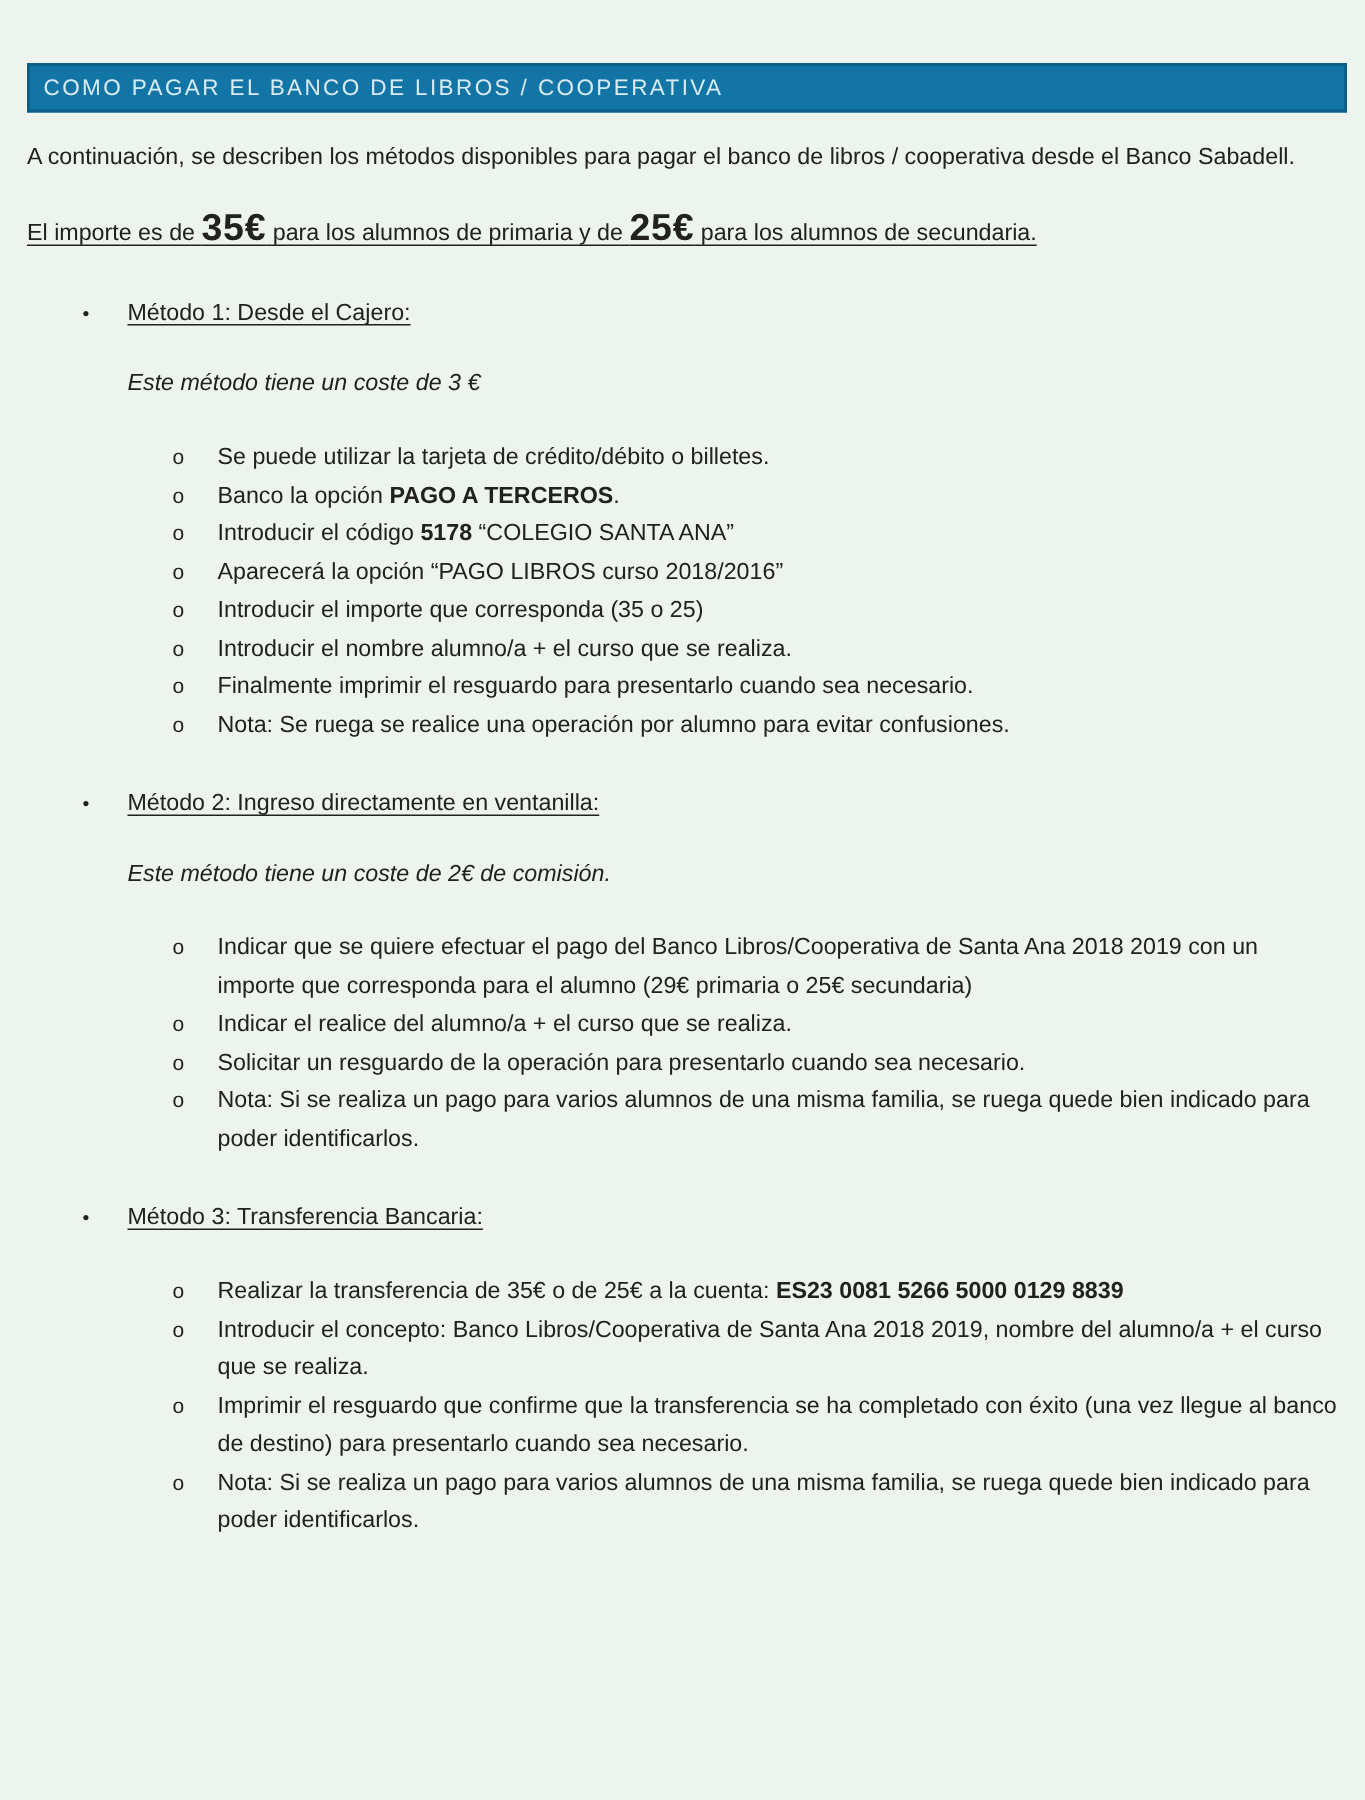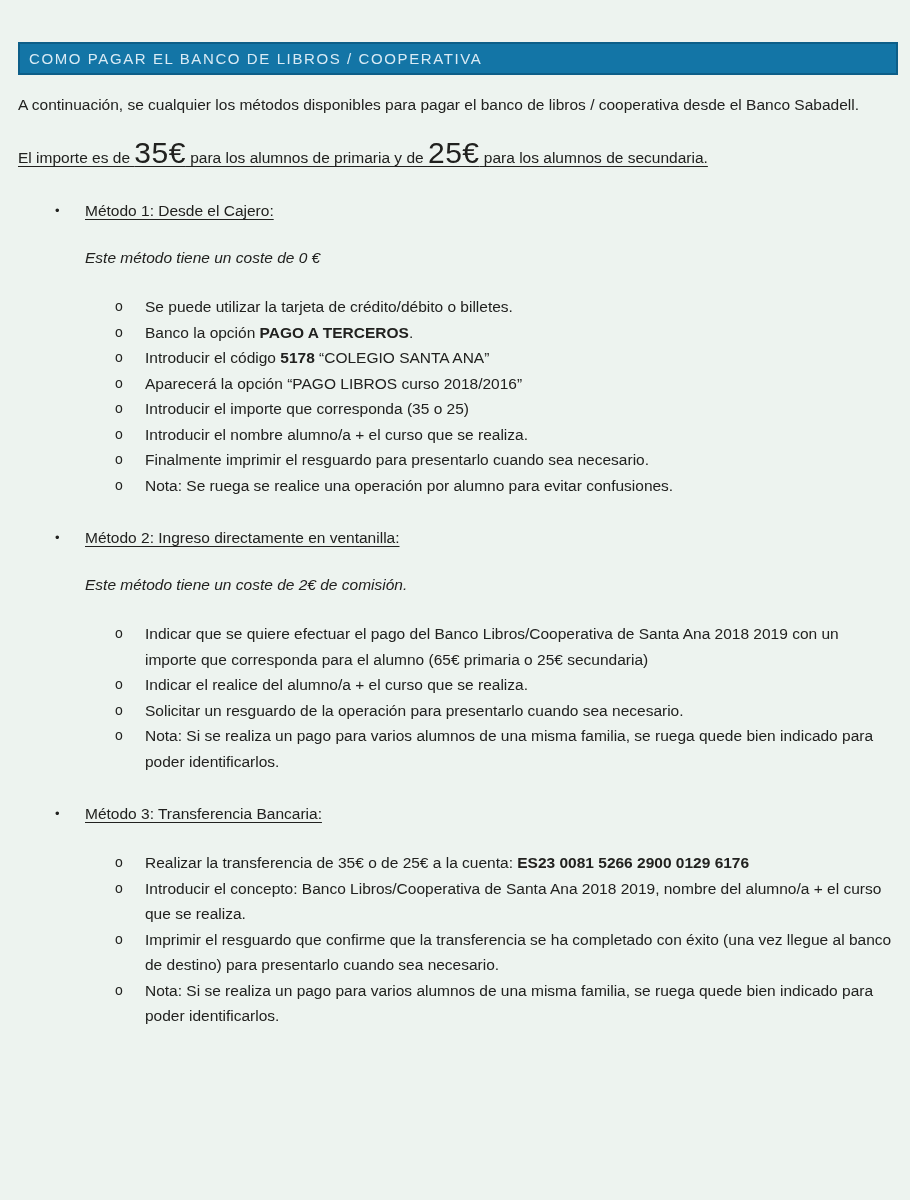--- a/index.html
+++ b/index.html
@@ -29,21 +29,21 @@
   .para {
     margin: 0 18px 0 18px;
     max-width: 872px;
     font-size: 15.5px;
     line-height: 27px;
   }
   .para.p1 { margin-top: 16px; }
   .para.p2 { margin-top: 20px; }
   .para.p3 { margin-top: 21px; text-decoration: underline; text-underline-offset: 3px; }
   .b  { font-weight: bold; }
-  .bb { font-weight: normal; font-size: 30px; letter-spacing: 0.5px; }
+  .bb { font-weight: bold; font-size: 25px; letter-spacing: 0.5px; }
   .method { margin-top: 27px; }
   .method-heading-row {
     display: flex;
     margin-left: 55px;
     font-size: 15.5px;
     line-height: 26px;
   }
   .bullet {
     width: 30px;
     flex: 0 0 30px;
@@ -77,32 +77,32 @@
 </style>
 </head>
 <body style="background: rgb(237, 243, 239); color: rgb(33, 33, 31);">
 
 <div class="page">
 
   <div class="title-bar" style="background: rgb(19, 117, 166); border-color: rgb(13, 94, 136); color: rgb(217, 235, 245);">
     <span>COMO PAGAR EL BANCO DE LIBROS / COOPERATIVA</span>
   </div>
 
-  <p class="para p1"><span>A continuación, se cualquier los métodos disponibles para pagar el banco de libros / cooperativa desde el Banco Sabadell.</span></p>
+  <p class="para p1"><span>A continuación, se describen los métodos disponibles para pagar el banco de libros / cooperativa desde el Banco Sabadell.</span></p>
 
 
   <p class="para p3"><span>El importe es de </span><span class="bb">35€</span><span> para los alumnos de primaria y de </span><span class="bb">25€</span><span> para los alumnos de secundaria.</span></p>
 
   <div id="methods">
   <div class="method">
     <div class="method-heading-row">
       <span class="bullet">•</span>
       <span class="method-heading">Método 1: Desde el Cajero:</span>
     </div>
-    <p class="method-note italic"><span>Este método tiene un coste de 0 €</span></p>
+    <p class="method-note italic"><span>Este método tiene un coste de 3 €</span></p>
     <div class="sub-list">
   <div class="step">
     <span class="sub-marker">o</span>
     <span class="step-text"><span>Se puede utilizar la tarjeta de crédito/débito o billetes.</span></span>
   </div>
 
   <div class="step">
     <span class="sub-marker">o</span>
     <span class="step-text"><span>Banco la opción </span><span class="b">PAGO A TERCEROS</span><span>.</span></span>
   </div>
@@ -141,21 +141,21 @@
 
   <div class="method">
     <div class="method-heading-row">
       <span class="bullet">•</span>
       <span class="method-heading">Método 2: Ingreso directamente en ventanilla:</span>
     </div>
     <p class="method-note"><span>Este método tiene un coste de 2€ de comisión.</span></p>
     <div class="sub-list">
   <div class="step">
     <span class="sub-marker">o</span>
-    <span class="step-text"><span>Indicar que se quiere efectuar el pago del Banco Libros/Cooperativa de Santa Ana 2018 2019 con un importe que corresponda para el alumno (65€ primaria o 25€ secundaria)</span></span>
+    <span class="step-text"><span>Indicar que se quiere efectuar el pago del Banco Libros/Cooperativa de Santa Ana 2018 2019 con un importe que corresponda para el alumno (29€ primaria o 25€ secundaria)</span></span>
   </div>
 
   <div class="step">
     <span class="sub-marker">o</span>
     <span class="step-text"><span>Indicar el realice del alumno/a + el curso que se realiza.</span></span>
   </div>
 
   <div class="step">
     <span class="sub-marker">o</span>
     <span class="step-text"><span>Solicitar un resguardo de la operación para presentarlo cuando sea necesario.</span></span>
@@ -169,21 +169,21 @@
   </div>
 
   <div class="method">
     <div class="method-heading-row">
       <span class="bullet">•</span>
       <span class="method-heading">Método 3: Transferencia Bancaria:</span>
     </div>
     <div class="sub-list">
   <div class="step">
     <span class="sub-marker">o</span>
-    <span class="step-text"><span>Realizar la transferencia de 35€ o de 25€ a la cuenta: </span><span class="b">ES23 0081 5266 2900 0129 6176</span></span>
+    <span class="step-text"><span>Realizar la transferencia de 35€ o de 25€ a la cuenta: </span><span class="b">ES23 0081 5266 5000 0129 8839</span></span>
   </div>
 
   <div class="step">
     <span class="sub-marker">o</span>
     <span class="step-text"><span>Introducir el concepto: Banco Libros/Cooperativa de Santa Ana 2018 2019, nombre del alumno/a + el curso que se realiza.</span></span>
   </div>
 
   <div class="step">
     <span class="sub-marker">o</span>
     <span class="step-text"><span>Imprimir el resguardo que confirme que la transferencia se ha completado con éxito (una vez llegue al banco de destino) para presentarlo cuando sea necesario.</span></span>

